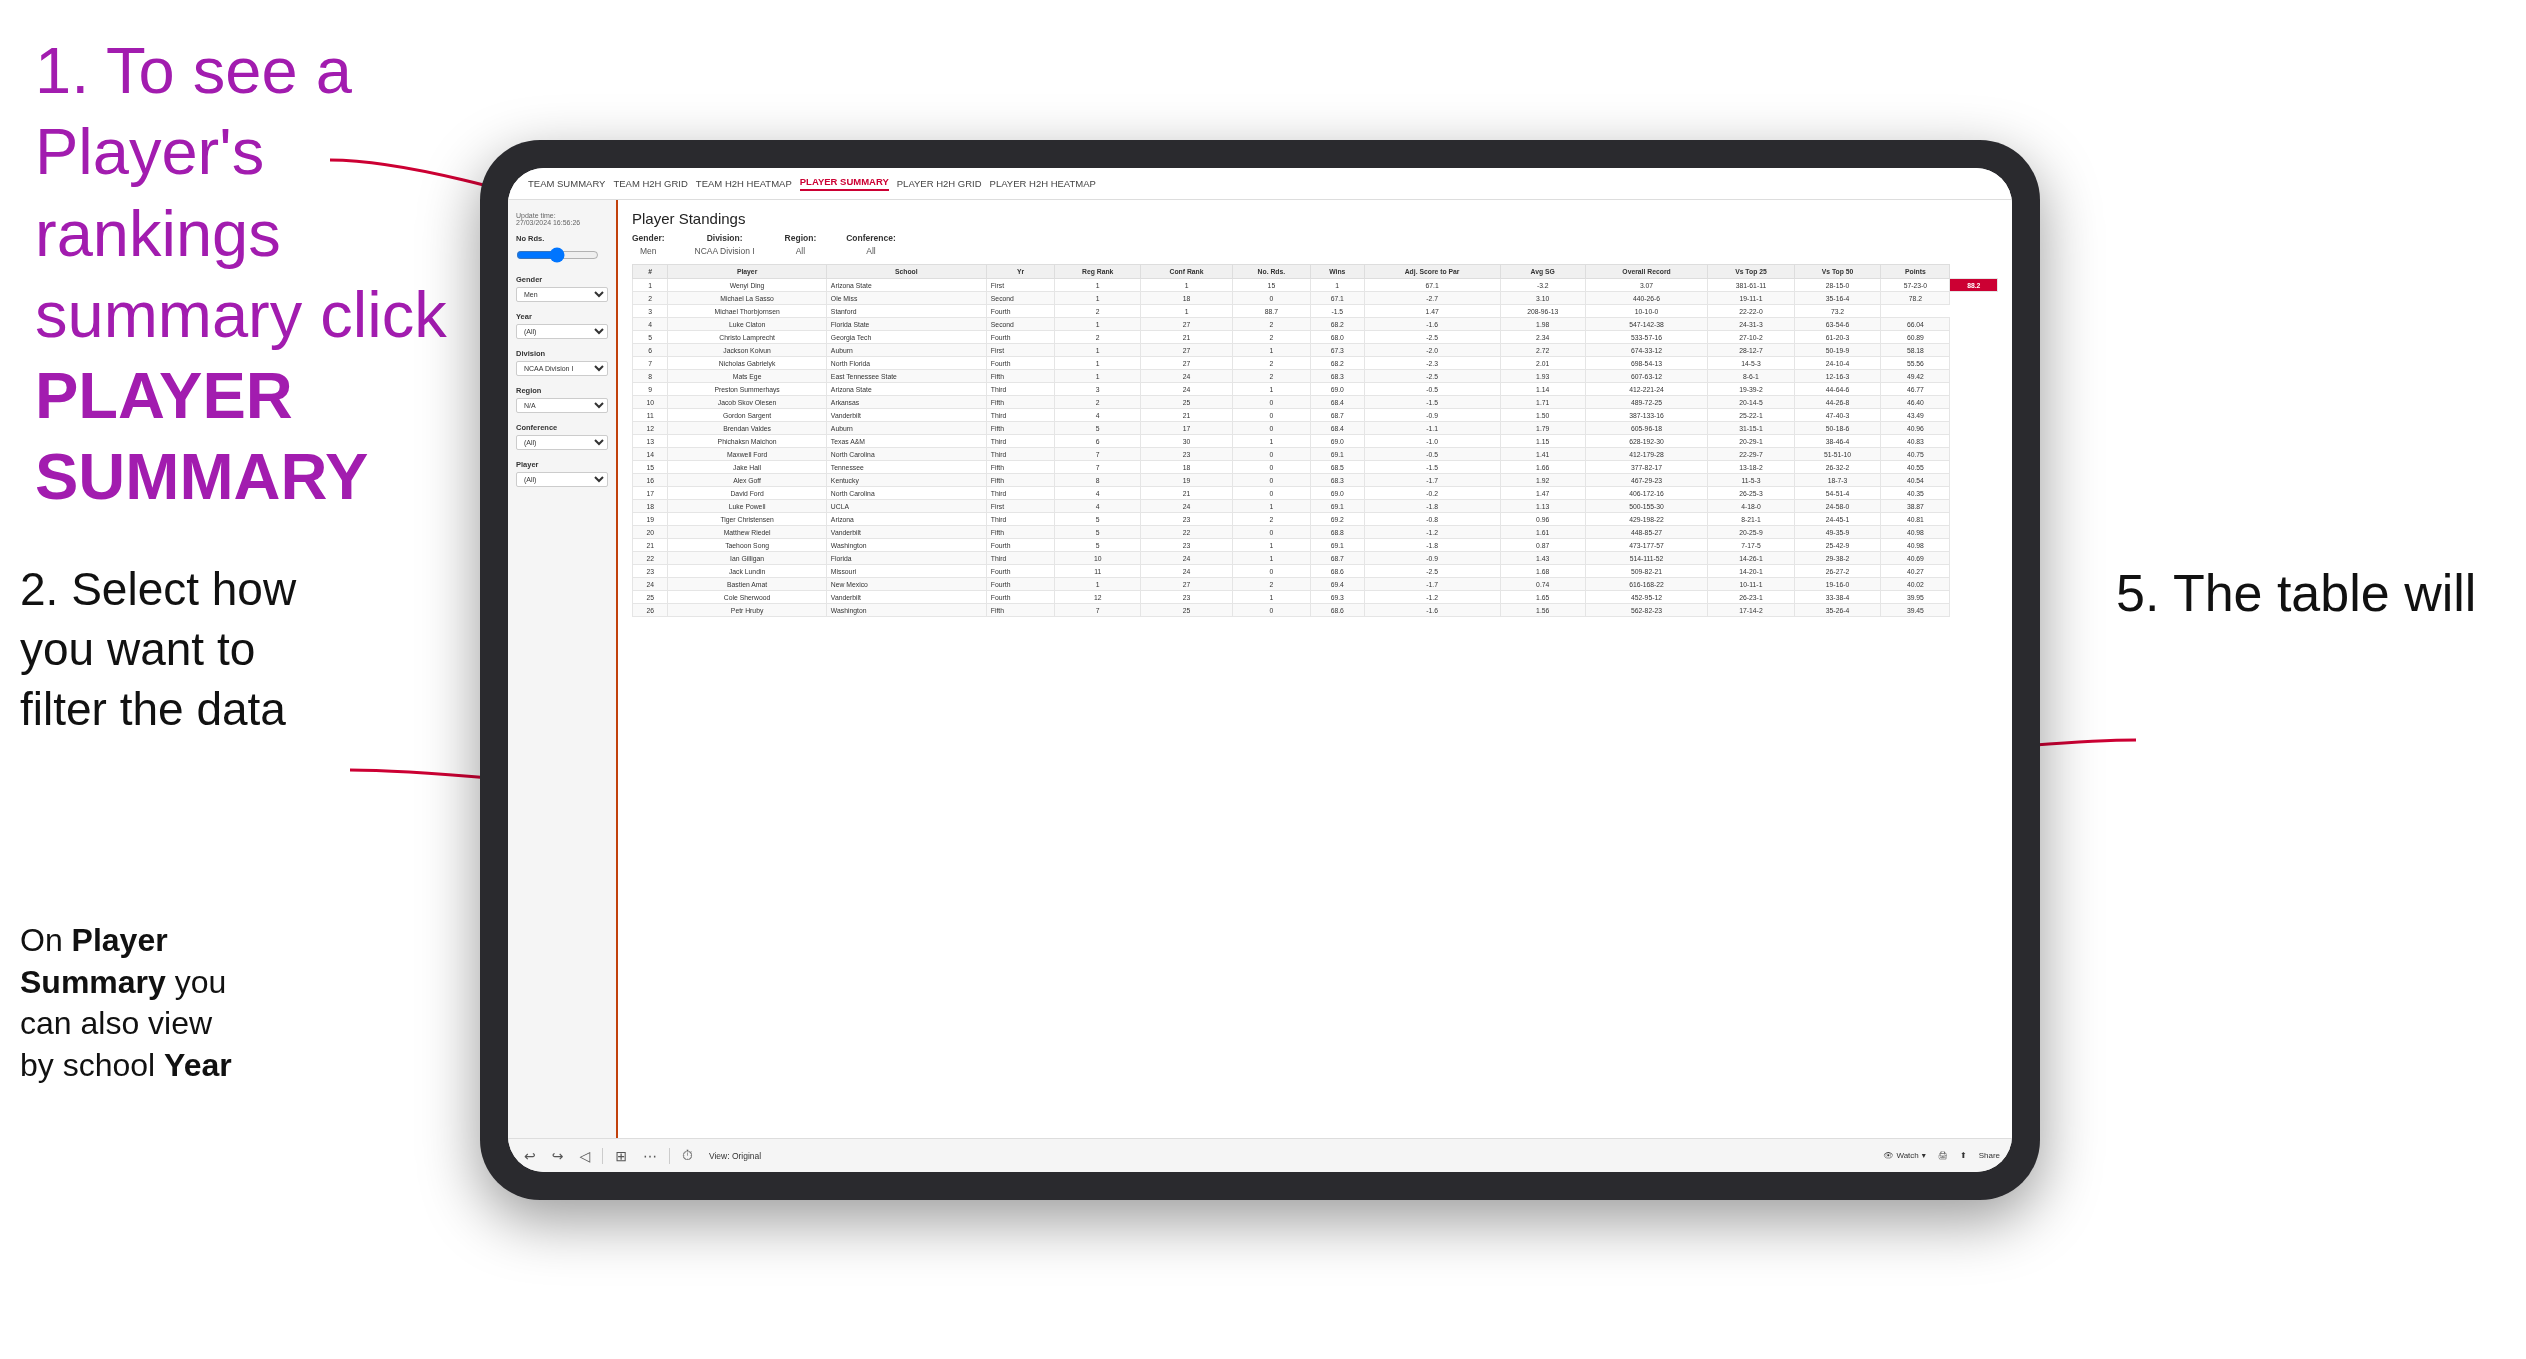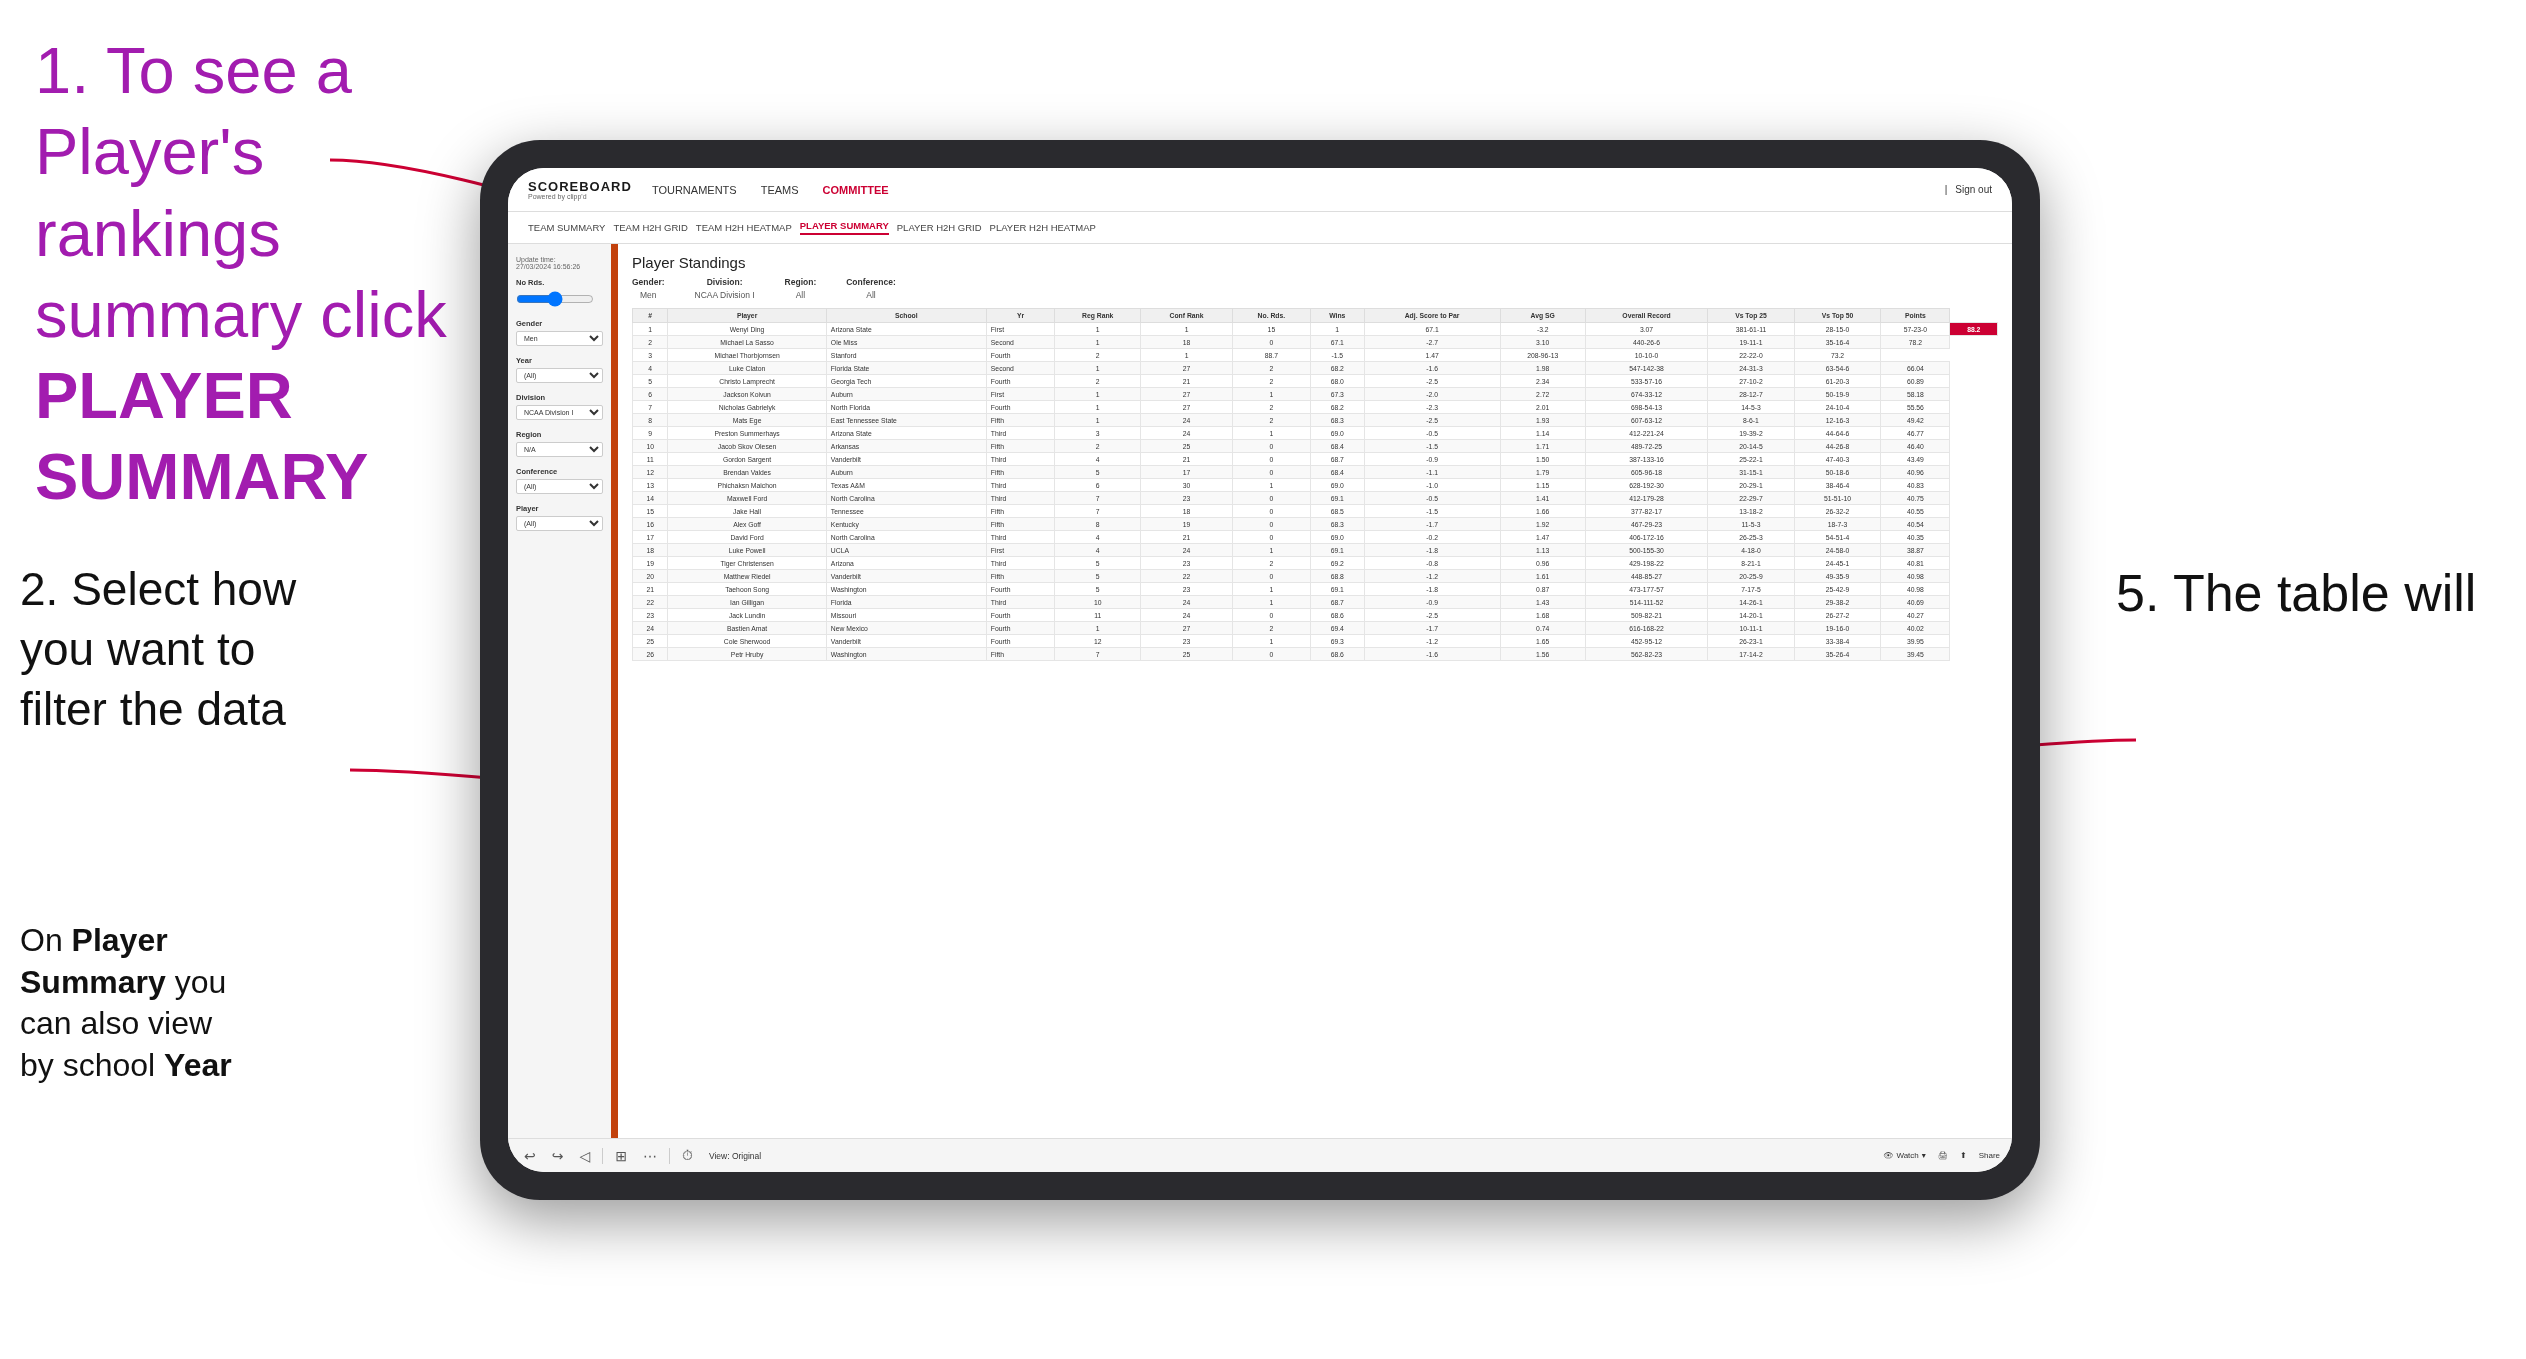--- a/index.html
+++ b/index.html
@@ -171,21 +171,21 @@
       flex: 1;
       overflow: hidden;
       display: flex;
       background: #f0f0f0;
     }
 
     
     .sidebar {
       width: 110px;
       background: #f5f5f5;
-      border-right: 7px solid #c2410c;
+      border-right: 2px solid #c2410c;
       padding: 12px 8px;
       flex-shrink: 0;
       font-size: 8.5px;
     }
 
     .sidebar-section {
       margin-bottom: 10px;
     }
 
     .sidebar-label {
@@ -396,35 +396,20 @@
     <marker id="ah3" markerWidth="8" markerHeight="8" refX="2" refY="3" orient="auto">
       <path d="M8,0 L8,6 L0,3 z" fill="#cc0033"></path>
     </marker>
   </defs>
   <path d="M 250,40 C 180,40 100,50 20,55" stroke="#cc0033" stroke-width="3" fill="none" marker-end="url(#ah3)"></path>
 </svg>
 
 <div class="tablet">
   <div class="tablet-screen">
 
-    <div class="top-nav">
-      <div class="logo-area">
-        <span class="logo-scoreboard">SCOREBOARD</span>
-        <span class="logo-powered">Powered by clipp'd</span>
-      </div>
-      <div class="nav-links">
-        <a class="nav-link">TOURNAMENTS</a>
-        <a class="nav-link">TEAMS</a>
-        <a class="nav-link active">COMMITTEE</a>
-      </div>
-      <div class="nav-right">
-        <span>|</span>
-        <span>Sign out</span>
-      </div>
-    </div>
 
     <div class="sub-nav">
       <a class="sub-nav-link">TEAM SUMMARY</a>
       <a class="sub-nav-link">TEAM H2H GRID</a>
       <a class="sub-nav-link">TEAM H2H HEATMAP</a>
       <a class="sub-nav-link active">PLAYER SUMMARY</a>
       <a class="sub-nav-link">PLAYER H2H GRID</a>
       <a class="sub-nav-link">PLAYER H2H HEATMAP</a>
     </div>
 

